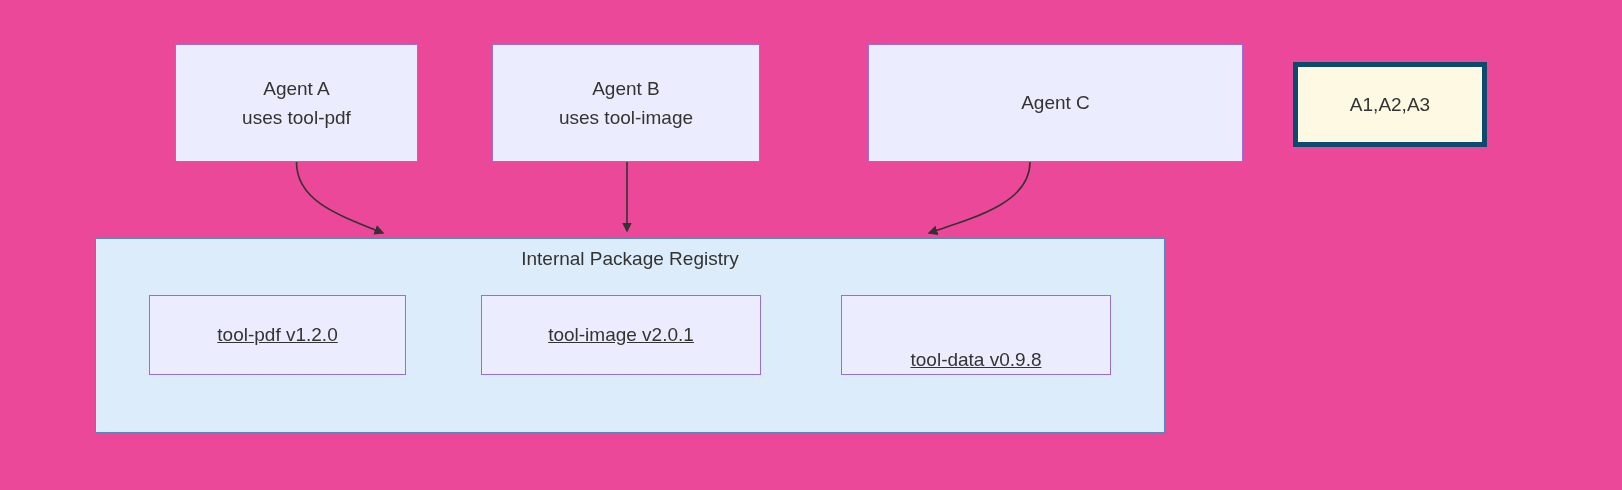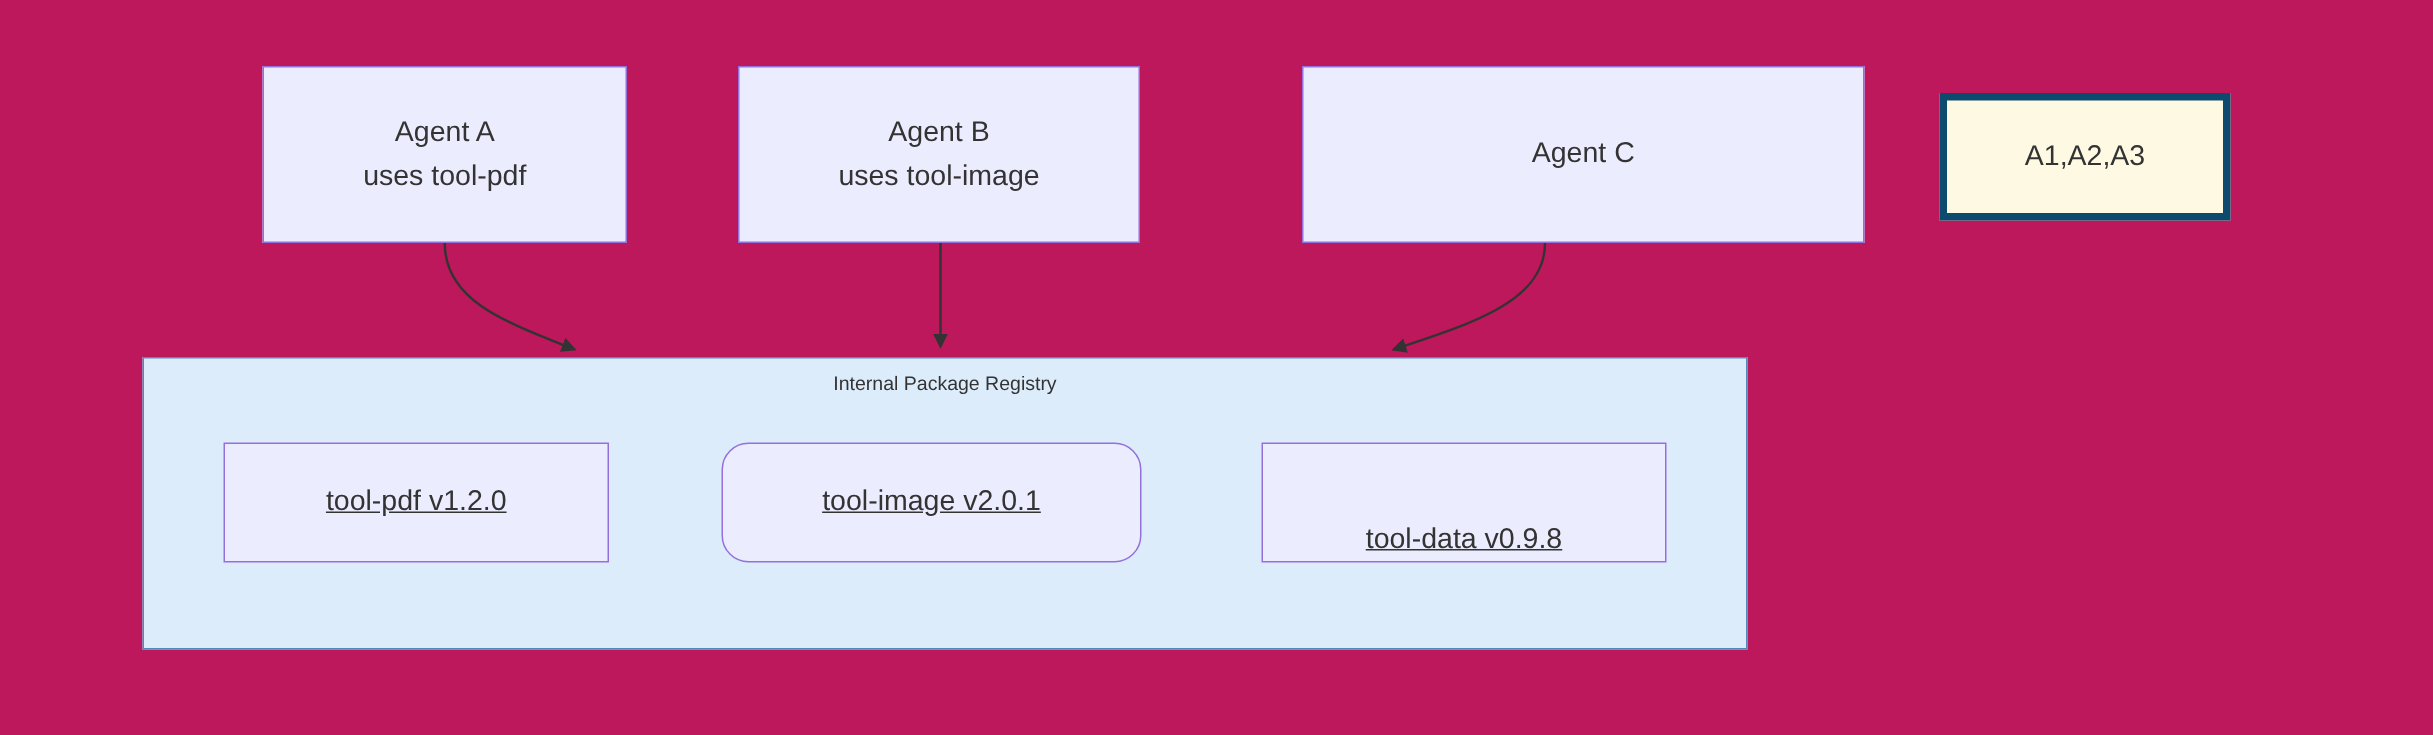--- a/index.html
+++ b/index.html
@@ -5,21 +5,21 @@
   html, body {
     margin: 0;
     padding: 0;
     background: #ffffff;
     font-family: "Liberation Sans", "DejaVu Sans", sans-serif;
   }
   .canvas {
     position: relative;
     width: 1622px;
     height: 490px;
-    background: #be185d;
+    background: #ec4899;
     overflow: hidden;
   }
   .edges {
     position: absolute;
     top: 0;
     left: 0;
     pointer-events: none;
   }
   .node {
     position: absolute;
@@ -51,37 +51,37 @@
     height: 195px;
     background: #dcecfb;
     border: 1px solid #5588bb;
   }
   .registry-title {
     position: absolute;
     top: 9px;
     left: 0;
     width: 100%;
     text-align: center;
-    font-size: 13px;
+    font-size: 19px;
     color: #333333;
   }
   .pkg-node {
     background: #ececff;
     border: 1px solid #9370db;
     text-decoration: underline;
   }
   
   .agent-a { left: 175px; top: 44px; width: 243px; height: 118px; }
   .agent-b { left: 492px; top: 44px; width: 268px; height: 118px; }
   .agent-c { left: 868px; top: 44px; width: 375px; height: 118px; }
   .note-a  { left: 1293px; top: 62px; width: 194px; height: 85px; }
   
   .pkg { position: absolute; }
   .pkg-1 { left: 53px;  top: 56px; width: 257px; height: 80px; }
-  .pkg-2 { left: 385px; top: 56px; width: 280px; height: 80px; border-radius: 18px; }
+  .pkg-2 { left: 385px; top: 56px; width: 280px; height: 80px; }
   .pkg-3 { left: 745px; top: 56px; width: 270px; height: 80px; justify-content: flex-end; }
 </style>
 </head>
 <body>
 
 <div class="canvas">
 
   <svg class="edges" width="1622" height="490" aria-hidden="true">
     <defs>
       <marker id="arrowhead" markerWidth="10" markerHeight="10" refX="8.5" refY="5" orient="auto" markerUnits="userSpaceOnUse">

